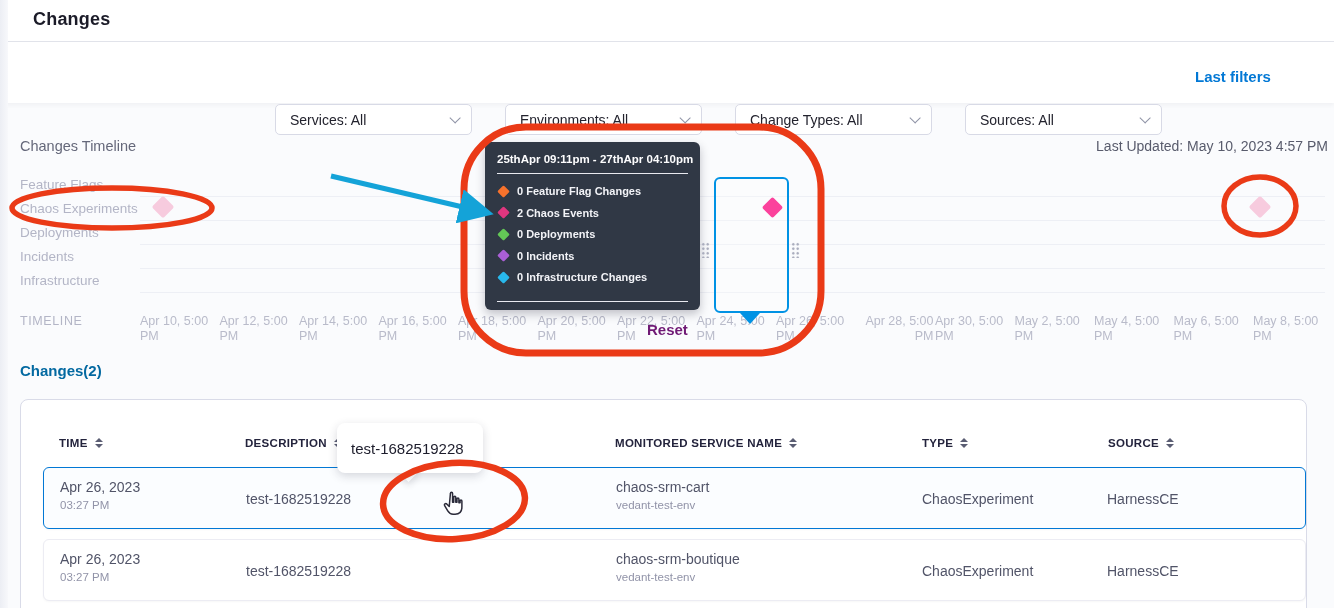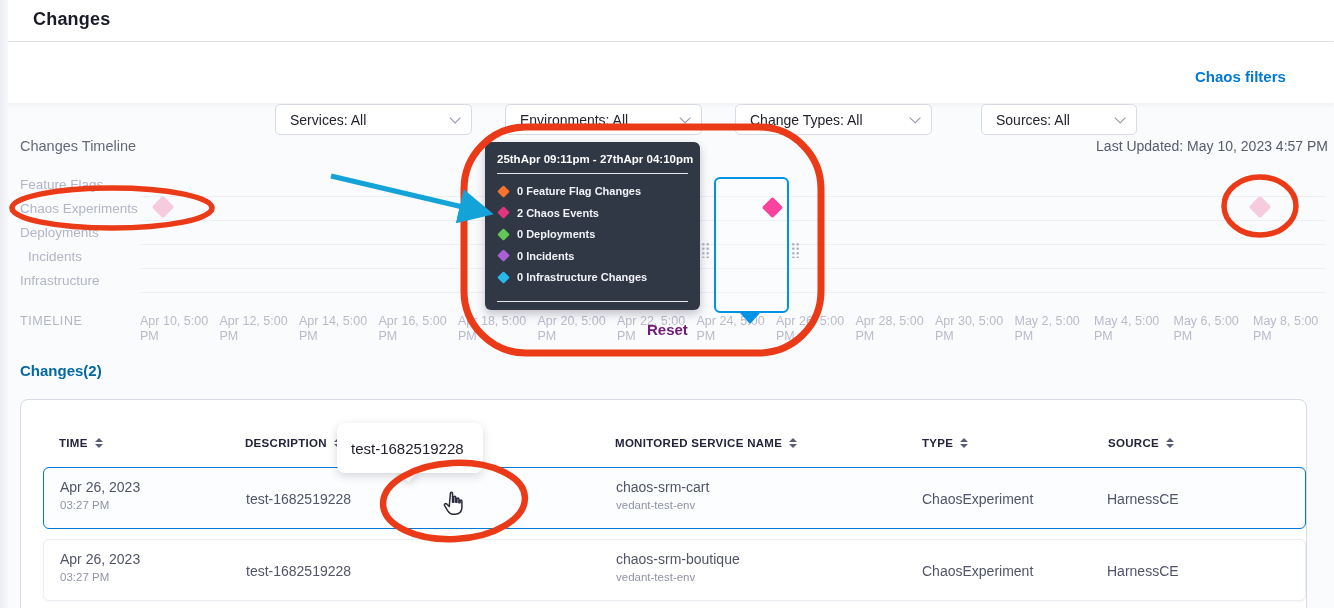--- a/index.html
+++ b/index.html
@@ -101,43 +101,43 @@
         <div class="chev"></div>
       </div>
       <div class="abs dropdown" style="left: 505px; width: 197px; top: 62px;">
         <div>Environments: All</div>
         <div class="chev"></div>
       </div>
       <div class="abs dropdown" style="left: 735px; width: 197px; top: 62px;">
         <div>Change Types: All</div>
         <div class="chev"></div>
       </div>
-      <div class="abs dropdown" style="left: 965px; width: 156px; top: 62px; margin-left: 16px;">
+      <div class="abs dropdown" style="left: 965px; width: 197px; top: 62px;">
         <div>Sources: All</div>
         <div class="chev"></div>
       </div>
     </div>
-  <div class="abs clear-filters">Chaos filters</div>
+  <div class="abs clear-filters">Last filters</div>
 </div>
 
 <div class="abs section-title">Changes Timeline</div>
 <div class="abs last-updated">Last Updated: May 10, 2023 4:57 PM</div>
 
 <div id="tl-grid">
     <div class="abs grid-line" style="top: 196px;"></div>
     <div class="abs grid-line" style="top: 220px;"></div>
     <div class="abs grid-line" style="top: 244px;"></div>
     <div class="abs grid-line" style="top: 268px;"></div>
     <div class="abs grid-line" style="top: 292px;"></div>
   </div>
 <div id="tl-row-labels">
     <div class="abs tl-row-label" style="top: 177px;">Feature Flags</div>
     <div class="abs tl-row-label" style="top: 201px;">Chaos Experiments</div>
     <div class="abs tl-row-label" style="top: 225px;">Deployments</div>
-    <div class="abs tl-row-label" style="top: 249px; margin-left: 8px;">Incidents</div>
+    <div class="abs tl-row-label" style="top: 249px;">Incidents</div>
     <div class="abs tl-row-label" style="top: 273px;">Infrastructure</div>
   </div>
 
 <div class="abs diamond" style="left: 155px; top: 199px; width: 16px; height: 16px; background: rgb(247, 203, 222);"></div>
 <div class="abs diamond" style="left: 1252px; top: 199px; width: 16px; height: 16px; background: rgb(247, 203, 222);"></div>
 
 <div class="abs tl-axis-label">TIMELINE</div>
 <div id="tl-ticks">
     <div class="abs tick" style="left: 140px;">
       <div>Apr 10, 5:00</div>
@@ -168,21 +168,21 @@
       <div>PM</div>
     </div>
     <div class="abs tick" style="left: 696.5px;">
       <div>Apr 24, 5:00</div>
       <div>PM</div>
     </div>
     <div class="abs tick" style="left: 776px;">
       <div>Apr 26, 5:00</div>
       <div>PM</div>
     </div>
-    <div class="abs tick" style="left: 855.5px;">
+    <div class="abs tick" style="left: 855.5px; text-align: right;">
       <div>Apr 28, 5:00</div>
       <div>PM</div>
     </div>
     <div class="abs tick" style="left: 935px;">
       <div>Apr 30, 5:00</div>
       <div>PM</div>
     </div>
     <div class="abs tick" style="left: 1014.5px;">
       <div>May 2, 5:00</div>
       <div>PM</div>

